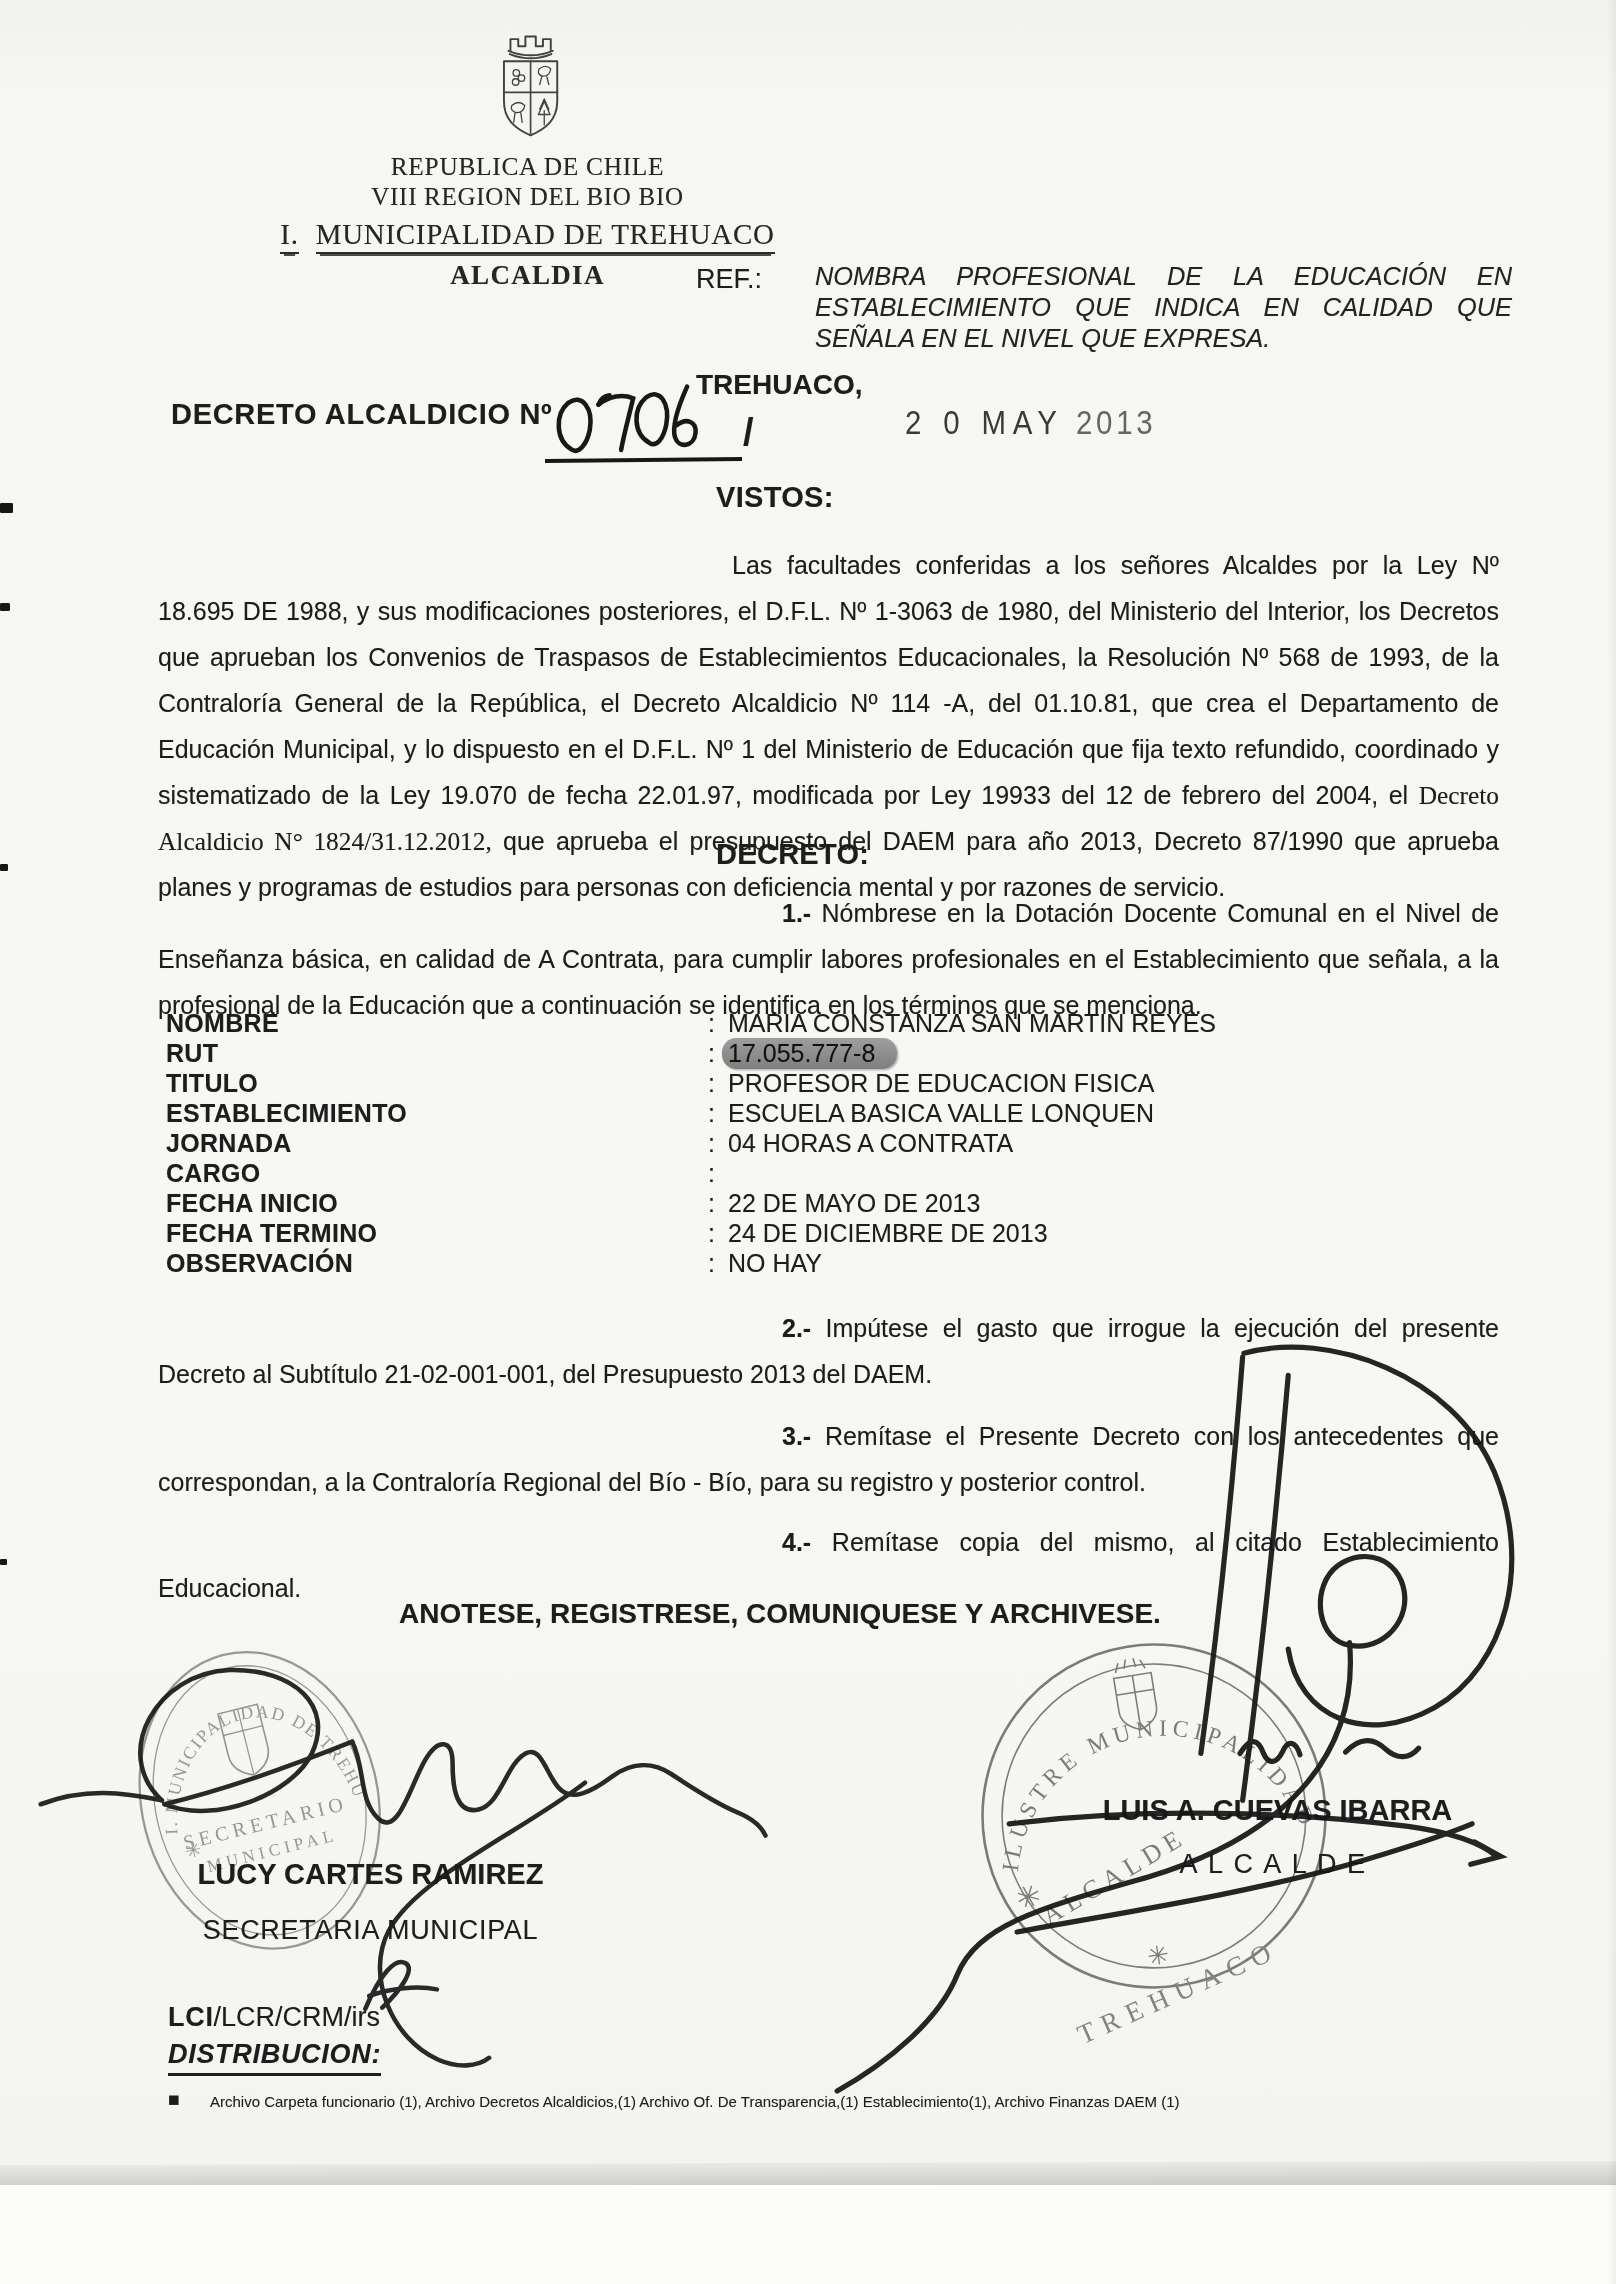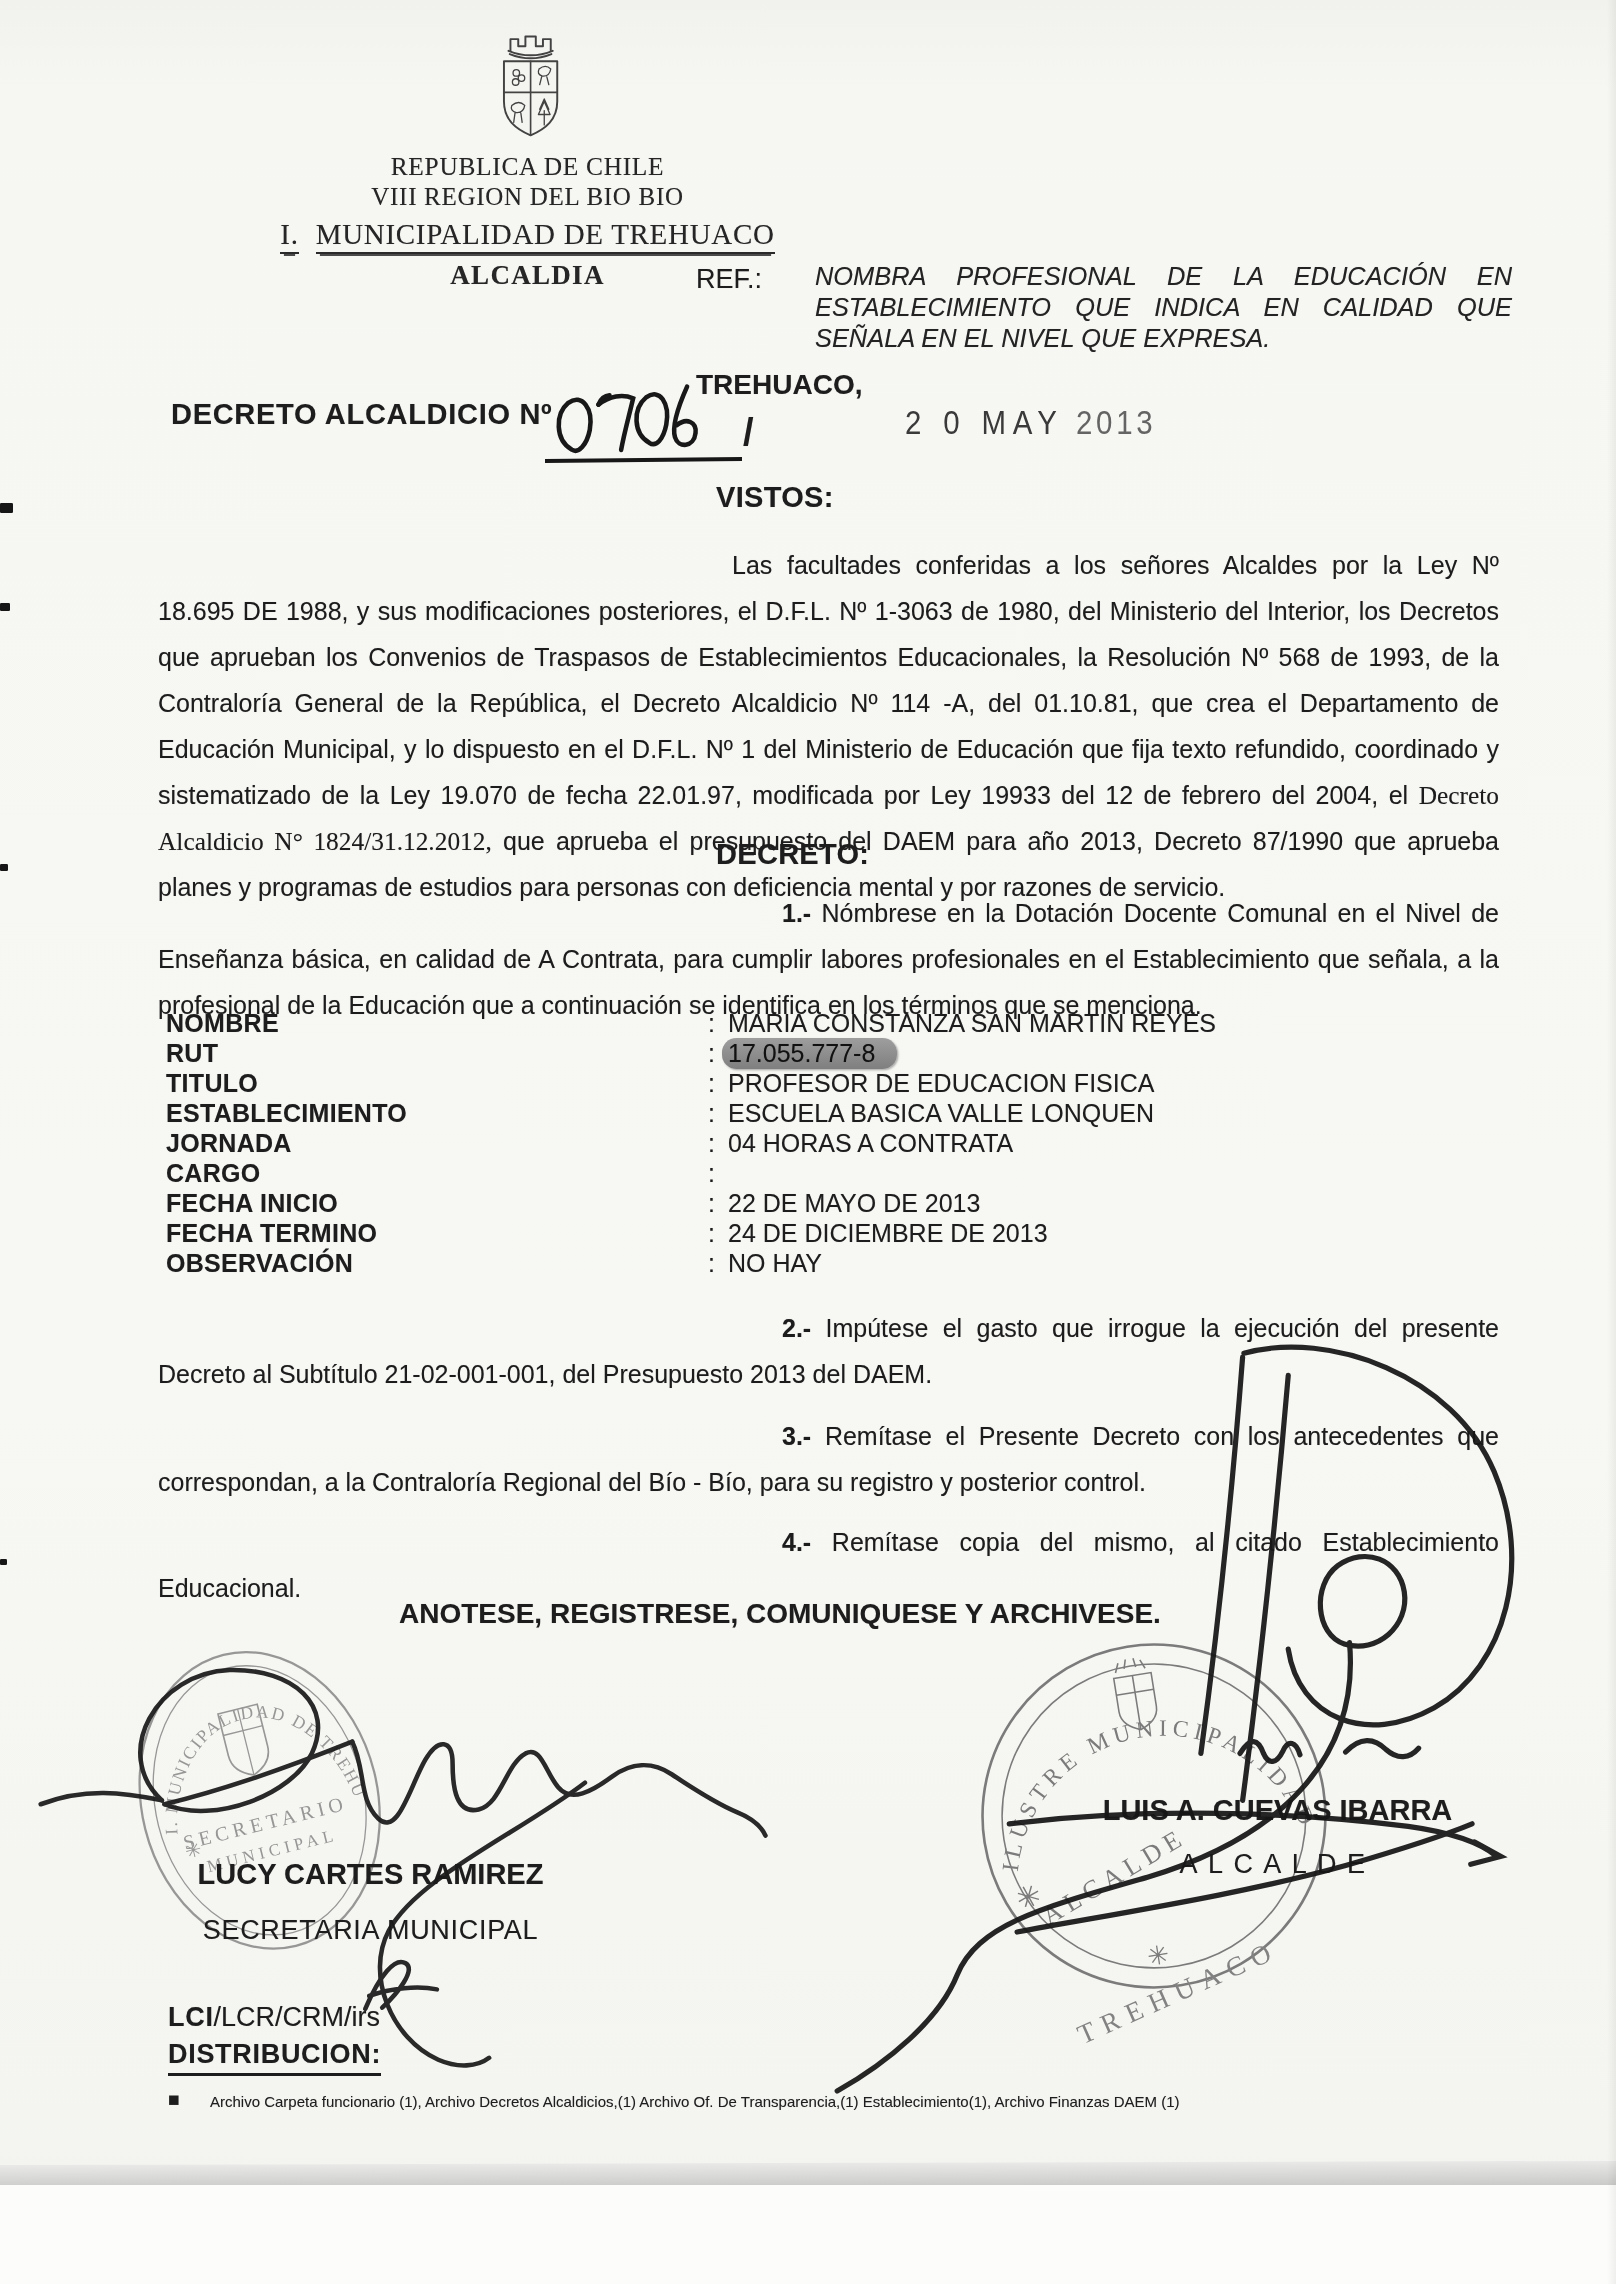--- a/index.html
+++ b/index.html
@@ -54,21 +54,21 @@
   
   .signame{width:417px;text-align:center;font-weight:bold;font-size:29px;white-space:nowrap;}
   .sigtitle{width:417px;text-align:center;font-size:27px;white-space:nowrap;}
   .snl{left:162px;top:1858px;}
   .stl{left:162px;top:1915px;letter-spacing:0.7px;}
   .snr{left:1069px;top:1794px;font-size:29px;}
   .str{left:1069px;top:1849px;letter-spacing:10.4px;}
   
   .initials{left:168px;top:2002px;font-size:27px;}
   .initials b{letter-spacing:0.7px;}
-  .distlabel{left:168px;top:2039px;font-size:27px;font-weight:bold;letter-spacing:0.7px;border-bottom:3.3px solid #1d1d1d;padding-bottom:3.3px;}
+  .distlabel{left:168px;top:2039px;font-size:27px;font-weight:bold;font-style:italic;letter-spacing:0.7px;border-bottom:3.3px solid #1d1d1d;padding-bottom:3.3px;}
   .bullet{left:168px;top:2088px;font-size:19.6px;}
   .disttext{left:210px;top:2083px;width:1298px;font-size:15px;line-height:37px;text-align:justify;color:#1e1e1e;}
   
   .scanband{left:0;top:2163px;width:1617px;height:25px;background:linear-gradient(180deg,#e9e9e7,#c9c9c8);transform:rotate(-.15deg);}
   .scanbottom{left:0;top:2185px;width:1617px;height:99px;background:#fcfcfb;}
   .edgemark{background:#161616;border-radius:1.3px;}
   .rightshade{right:0;top:0;width:10.4px;height:2284px;background:linear-gradient(90deg,rgba(0,0,0,0),rgba(0,0,0,.06));}
   svg{position:absolute;overflow:visible;}
   .nopointer{pointer-events:none;}
 </style>

